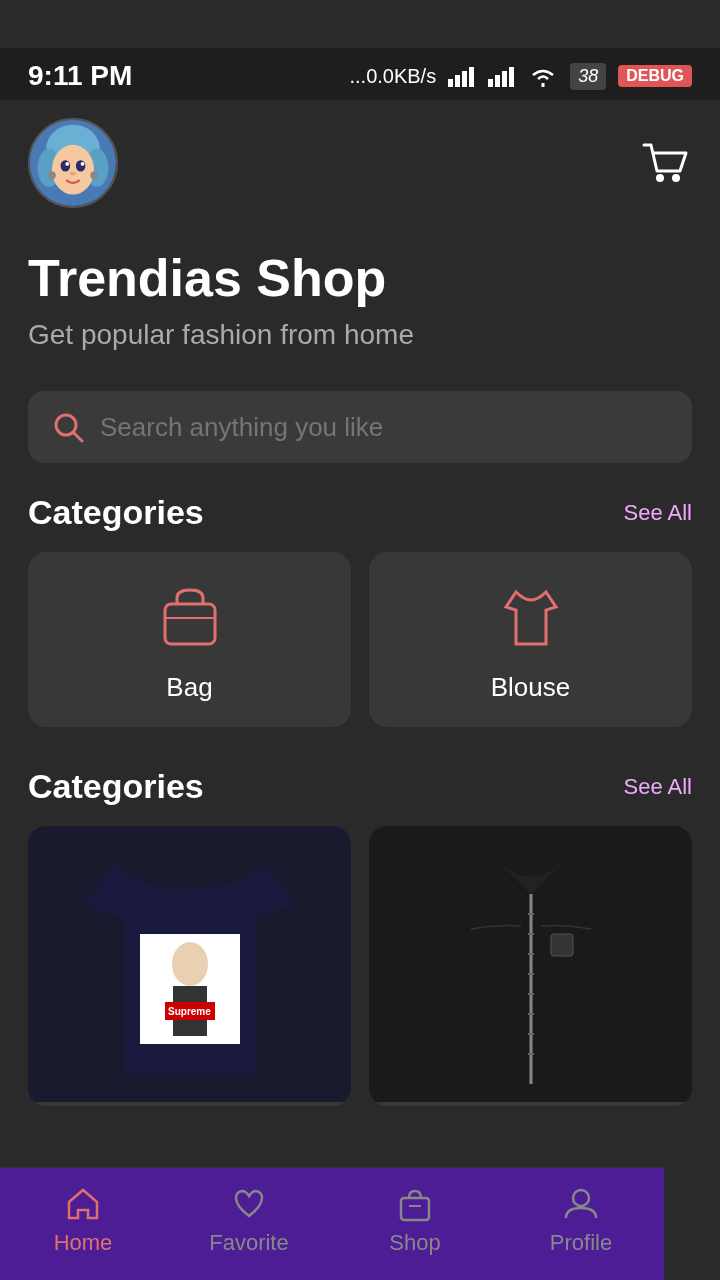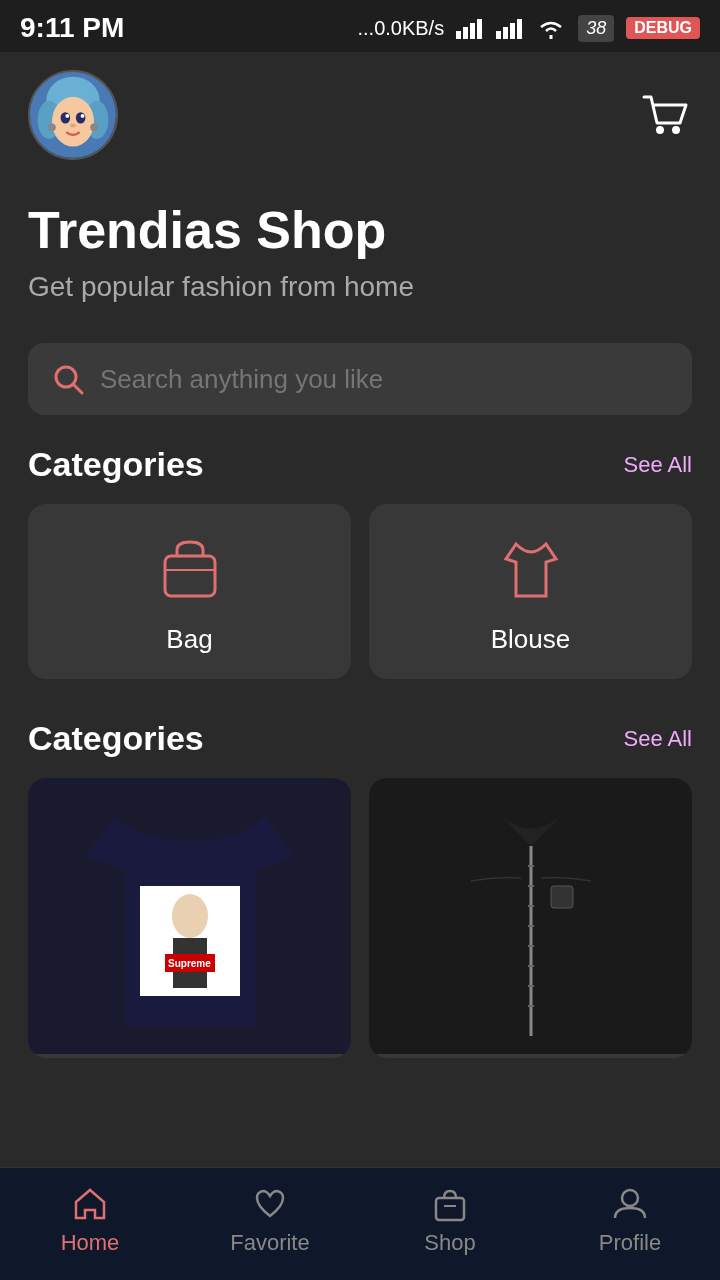--- a/index.html
+++ b/index.html
@@ -11,22 +11,23 @@
       font-family: -apple-system, BlinkMacSystemFont, 'Segoe UI', sans-serif;
       color: #ffffff;
       overflow-x: hidden;
     }
 
     
     .status-bar {
       display: flex;
       justify-content: space-between;
       align-items: center;
-      padding: 12px 20px 8px;
+      padding: 12px 28px 8px;
       background: #1e1e1e;
+      margin-top: 48px;
     }
     .status-time {
       font-size: 28px;
       font-weight: 600;
       color: #fff;
     }
     .status-icons {
       display: flex;
       align-items: center;
       gap: 12px;
@@ -194,22 +195,22 @@
     .product-jacket {
       background: #1a1a1a;
       position: relative;
     }
 
     
     .bottom-nav {
       position: fixed;
       bottom: 0;
       left: 0;
-      width: 720px;
-      background: #0f172a;
+      width: 664px;
+      background: #4c1d95;
       display: flex;
       justify-content: space-around;
       align-items: center;
       padding: 16px 0 24px;
       border-top: 1px solid #333;
     }
     .nav-item {
       display: flex;
       flex-direction: column;
       align-items: center;

